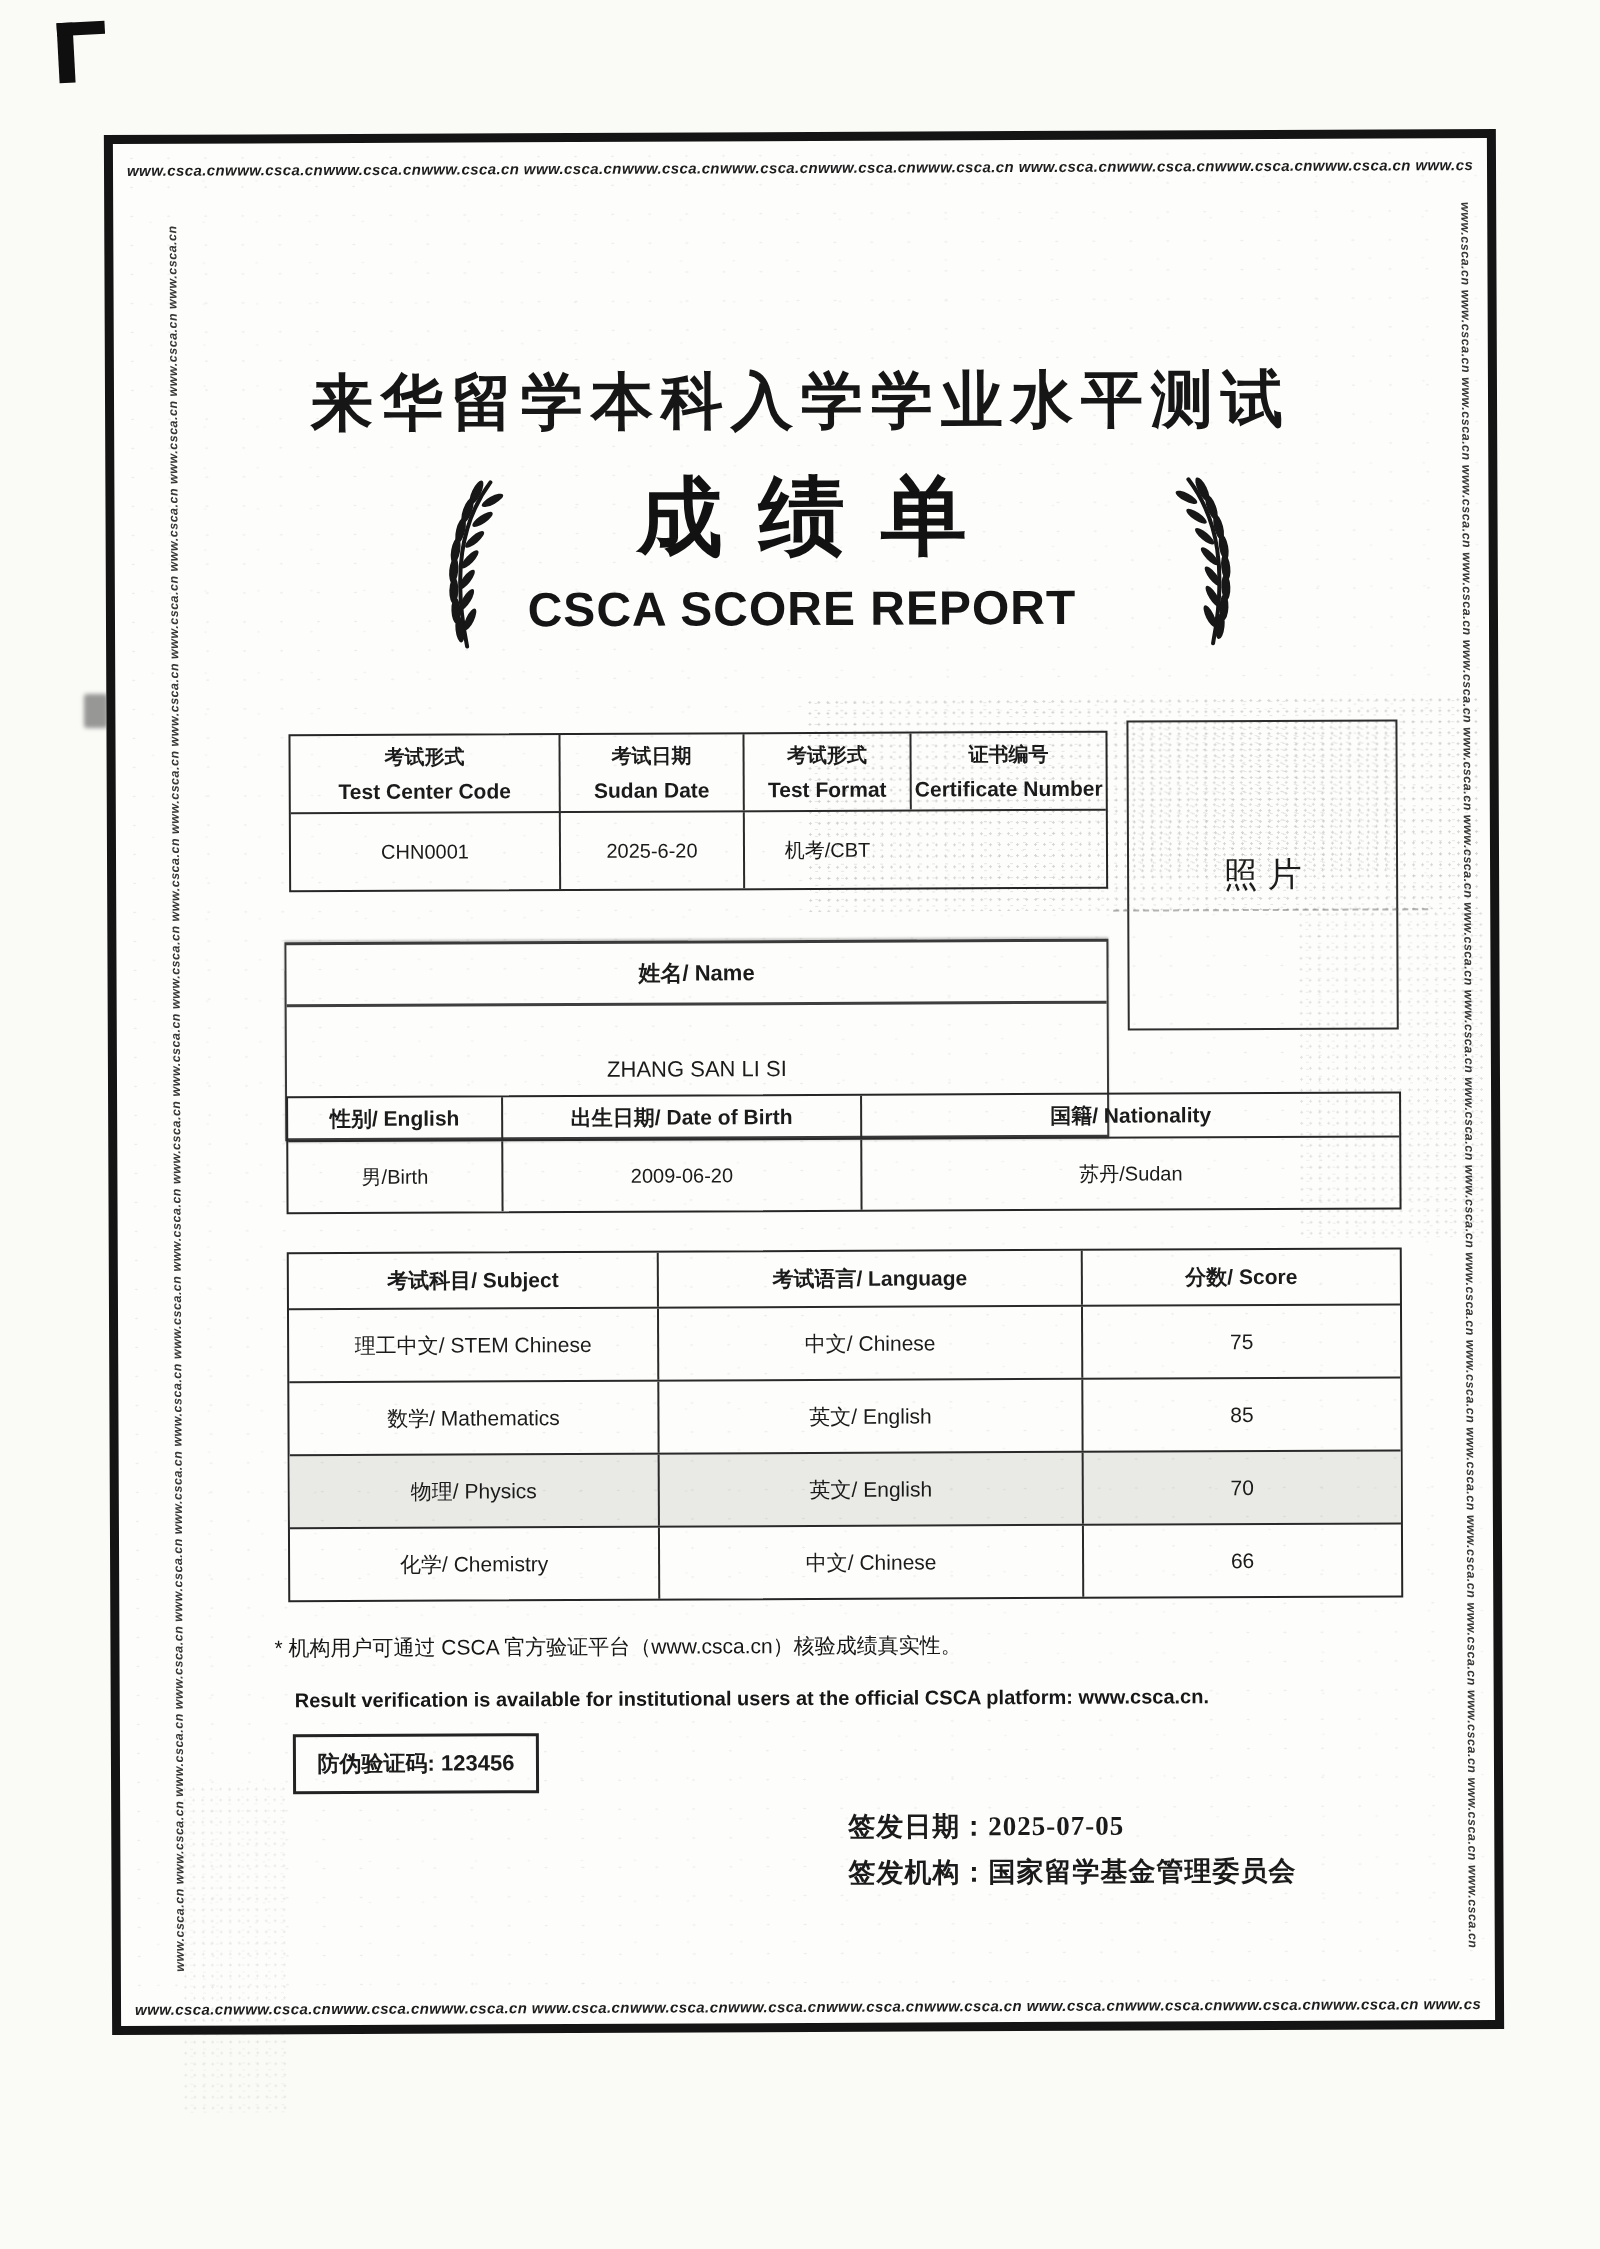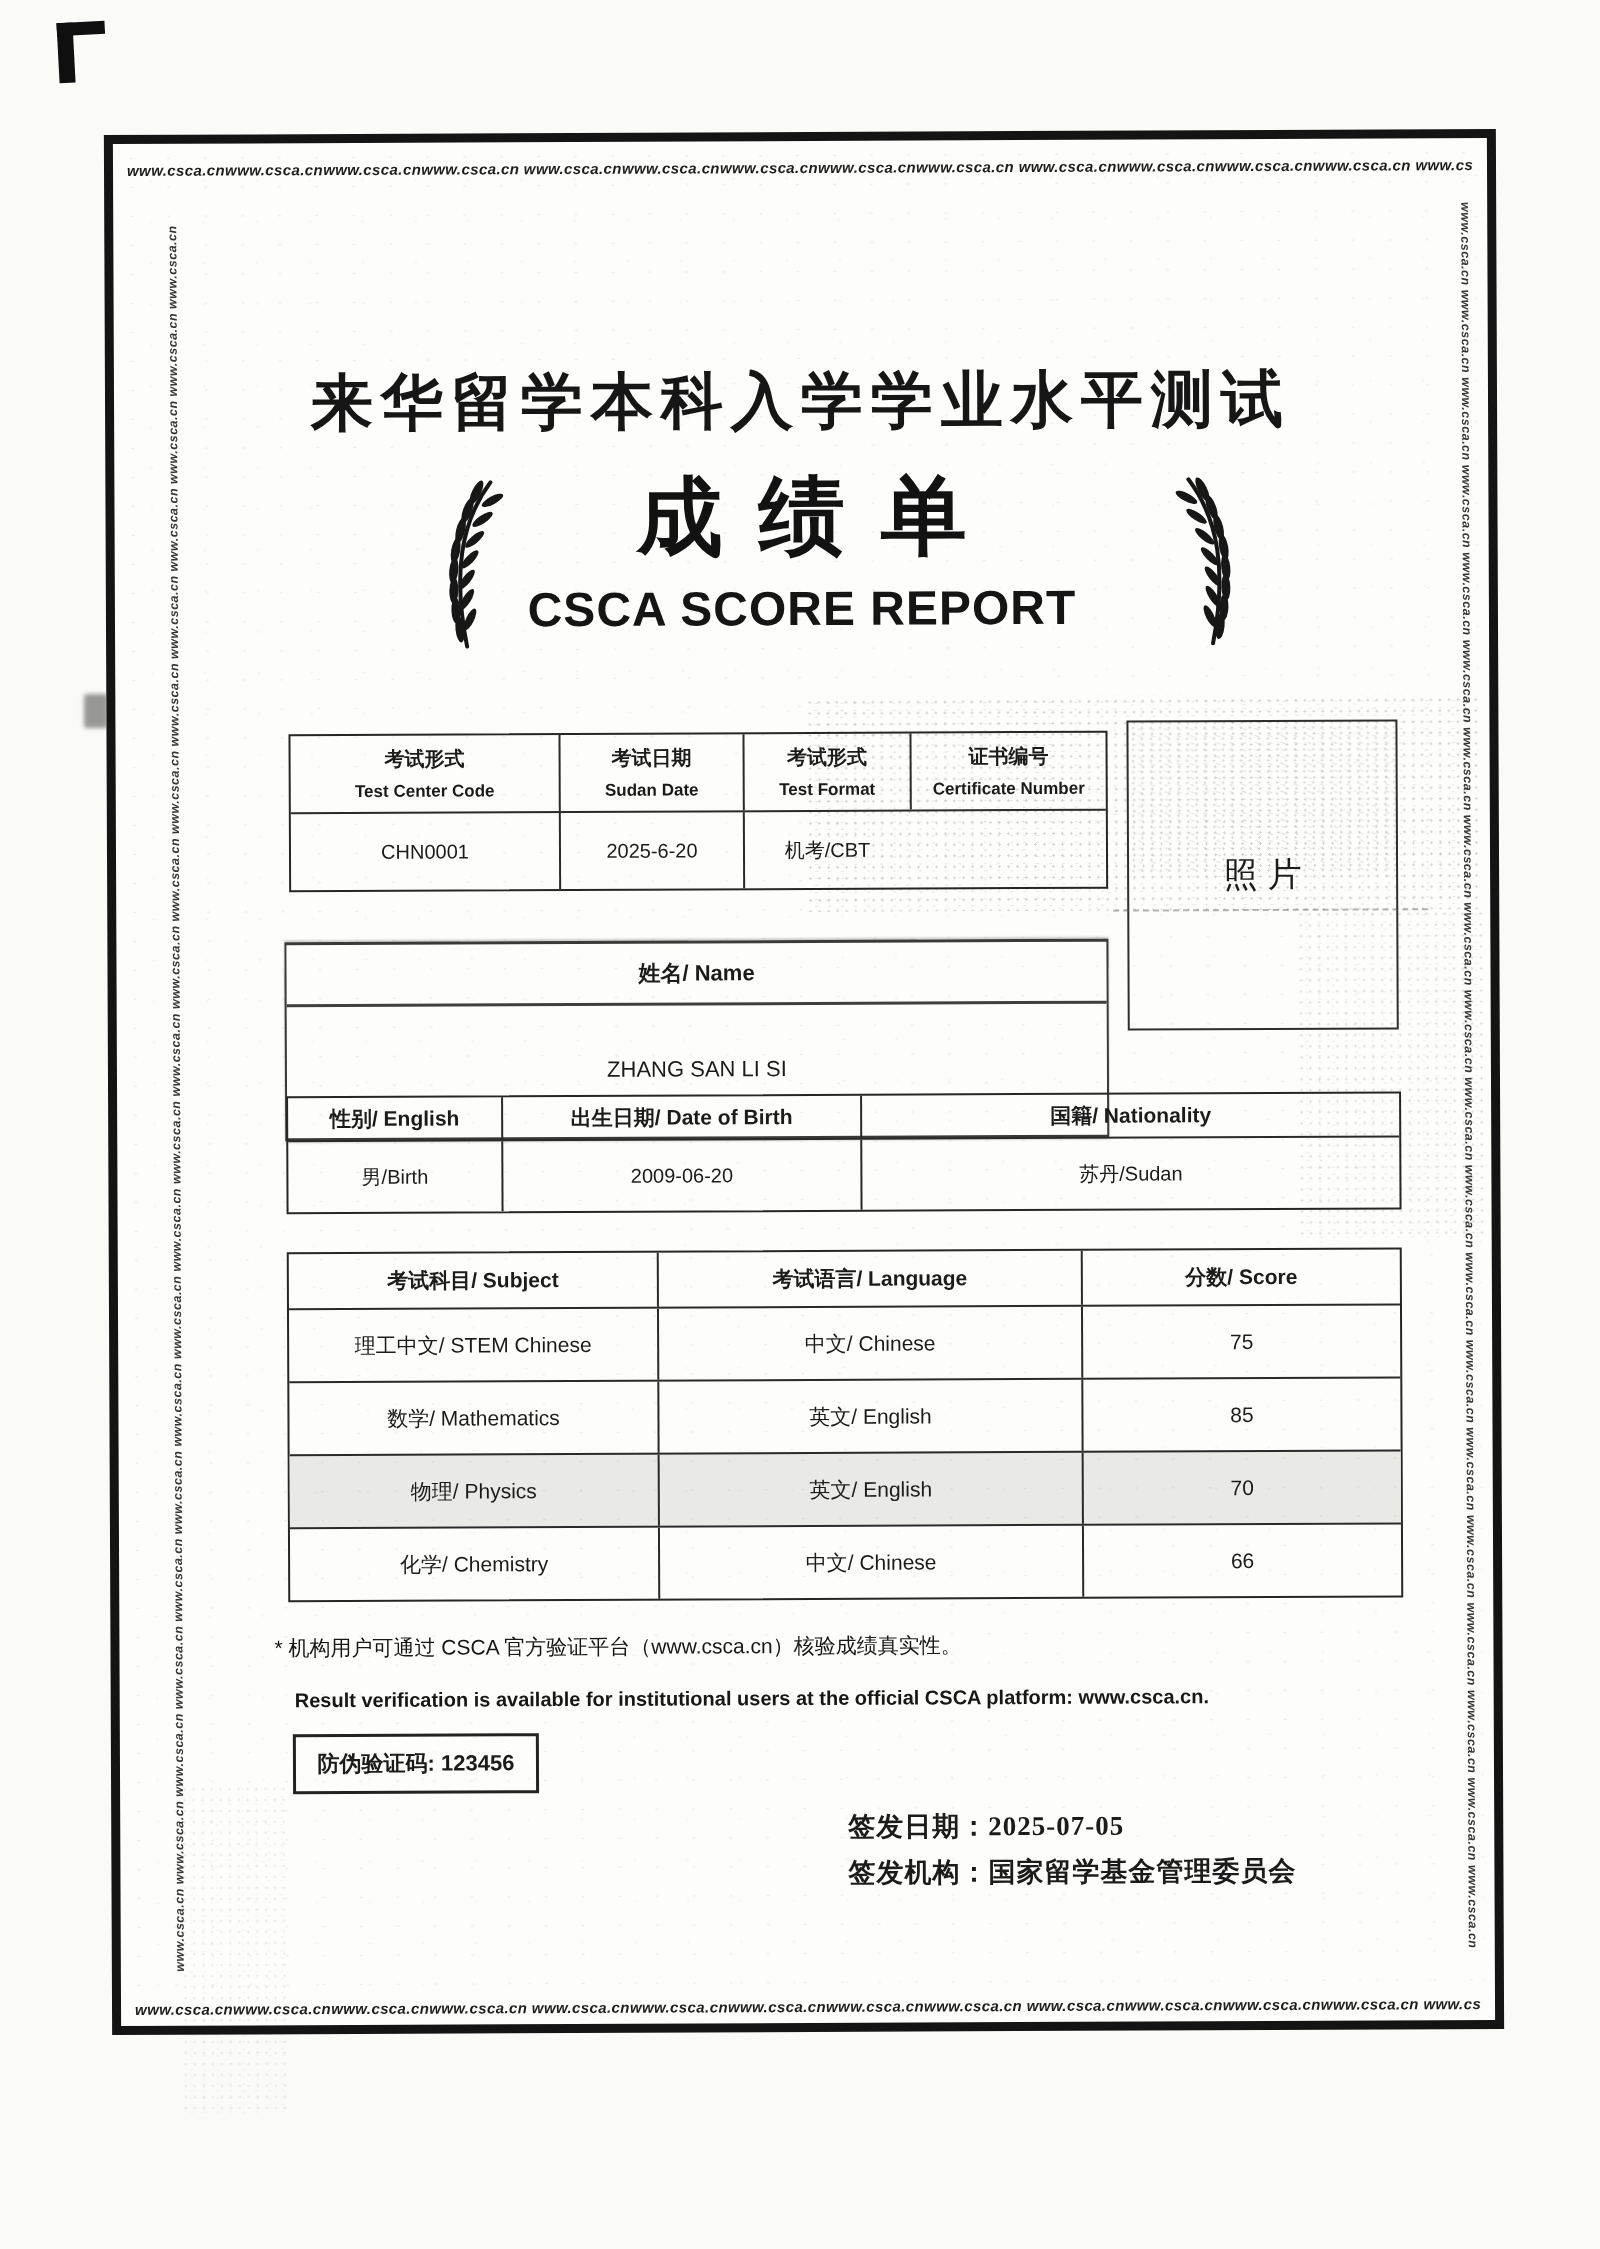--- a/index.html
+++ b/index.html
@@ -62,21 +62,21 @@
 
   
   .tbl { position:absolute; border:2px solid #262626; }
   .trow { display:flex; }
   .trow + .trow { border-top:2px solid #2a2a2a; }
   .tcell { display:flex; flex-direction:column; align-items:center; justify-content:center;
     text-align:center; border-left:2px solid #2a2a2a; box-sizing:border-box; }
   .tcell:first-child { border-left:none; }
   .hdr { font-weight:bold; }
   .cn-line { font-size:20px; font-weight:bold; margin-bottom:9px; }
-  .en-line { font-size:17px; font-weight:bold; }
+  .en-line { font-size:21px; font-weight:bold; }
   .val { font-size:20px; }
 
   
   .exam-tbl { left:173px; top:591px; width:815px; }
   .exam-tbl .trow-h { height:76px; } .exam-tbl .trow-v { height:76px; }
   .exam-c0{width:268px;} .exam-c1{width:184px;} .exam-c2{width:167px;text-align:center;} .exam-c3{flex:1;}
 
   
   .photo-box { position:absolute; left:1011px; top:581px; width:267px; height:306px;
     border:2px solid #2e2e2e; background:#fdfdfb; }

